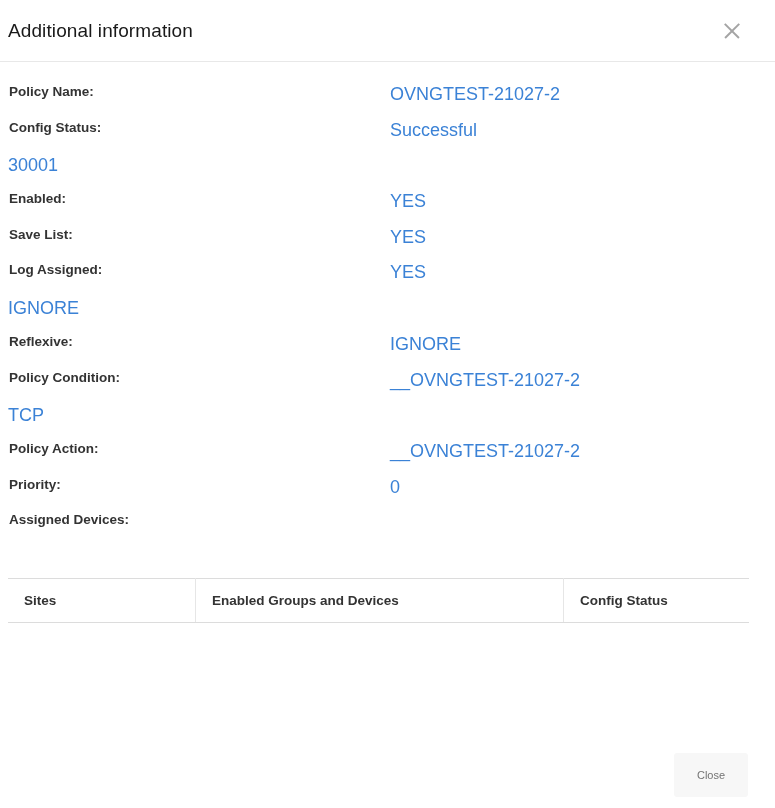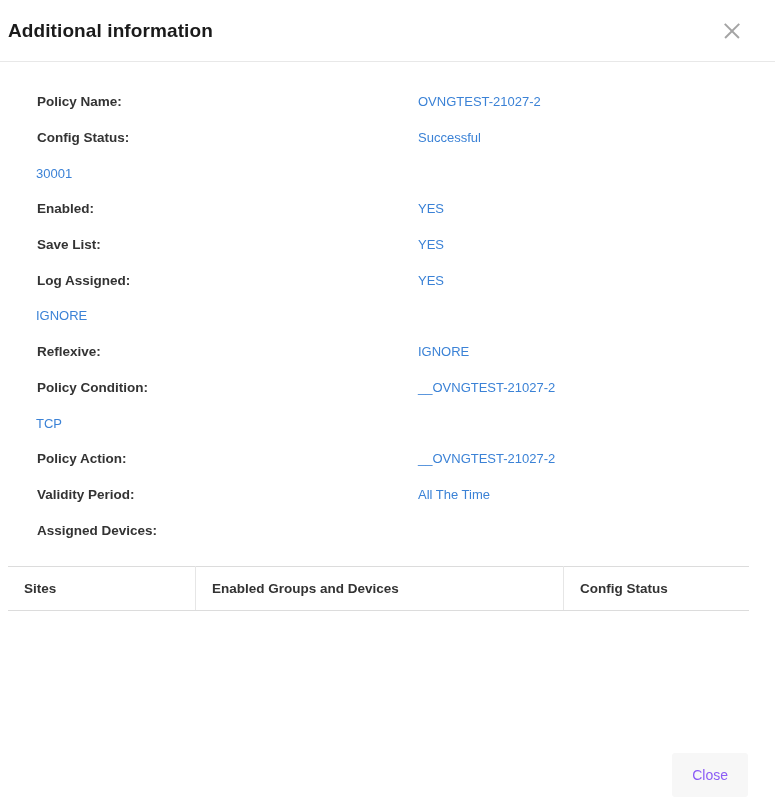--- a/index.html
+++ b/index.html
@@ -25,21 +25,21 @@
     height: 62px;
     flex: 0 0 62px;
     display: flex;
     align-items: center;
     padding: 0 24px 0 8px;
     border-bottom: 1px solid #e8e8e8;
     background: #ffffff;
   }
   .dialog-title {
     font-size: 19px;
-    font-weight: bold;
+    font-weight: normal;
     color: #1a1a1a;
     letter-spacing: 0.1px;
     flex: 1;
   }
   .close-icon {
     width: 22px;
     height: 22px;
     position: relative;
     cursor: pointer;
     opacity: 0.55;
@@ -58,39 +58,38 @@
   .close-icon::after { transform: rotate(-45deg); }
 
   .dialog-body {
     flex: 1 1 auto;
     overflow: hidden;
     padding: 22px 8px 0 8px;
     position: relative;
   }
   .info-row {
     display: flex;
-    align-items: center;
+    align-items: flex-start;
     height: 35.7px;
-    margin-left: 28px;
   }
   .info-label {
     width: 382px;
     flex: 0 0 382px;
     font-size: 13.5px;
     font-weight: bold;
     color: #333333;
     padding-left: 1px;
   }
   .info-value {
-    font-size: 13px;
+    font-size: 18px;
     color: #3b82d6;
     font-weight: normal;
   }
   .devices-table {
-    margin-top: 18px;
+    margin-top: 30px;
     border-top: 1px solid #dcdcdc;
     width: 741px;
   }
   .table-head {
     display: flex;
     height: 44px;
     align-items: center;
     border-bottom: 1px solid #dcdcdc;
   }
   .th {
@@ -118,22 +117,22 @@
     padding-right: 27px;
     background: #ffffff;
   }
   .close-button {
     min-width: 74px;
     height: 44px;
     padding: 0 20px;
     background: #f7f7f7;
     border: none;
     border-radius: 3px;
-    font-size: 14px;
-    color: #8b5cf6;
+    font-size: 11px;
+    color: #737373;
     font-family: "Liberation Sans", sans-serif;
     cursor: pointer;
   }
 </style>
 </head>
 <body>
 
 <div class="dialog">
 
   <div class="dialog-header">
@@ -178,22 +177,22 @@
       <div class="info-value">__OVNGTEST-21027-2</div>
     </div>
     <div class="info-row">
       <div class="info-value">TCP</div>
     </div>
     <div class="info-row">
       <div class="info-label">Policy Action:</div>
       <div class="info-value">__OVNGTEST-21027-2</div>
     </div>
     <div class="info-row">
-      <div class="info-label">Validity Period:</div>
-      <div class="info-value">All The Time</div>
+      <div class="info-label">Priority:</div>
+      <div class="info-value">0</div>
     </div>
     <div class="info-row">
       <div class="info-label">Assigned Devices:</div>
       <div class="info-value"></div>
     </div>
 
     <div class="devices-table">
       <div class="table-head">
         <div class="th th-sites">Sites</div>
         <div class="th th-groups">Enabled Groups and Devices</div>

